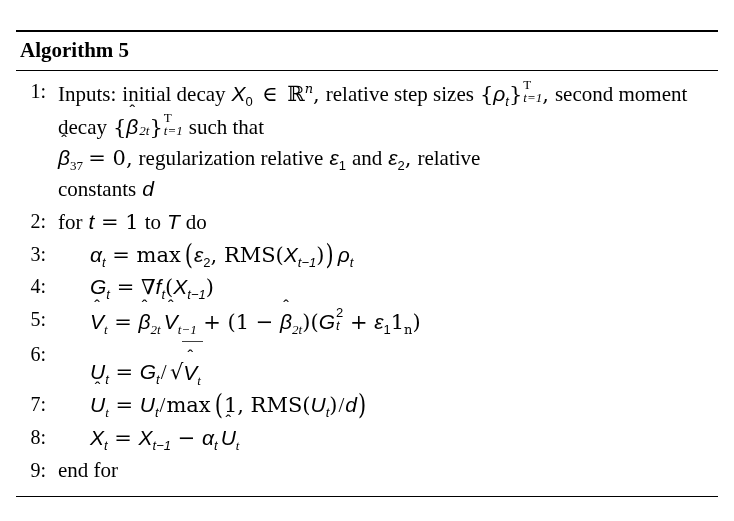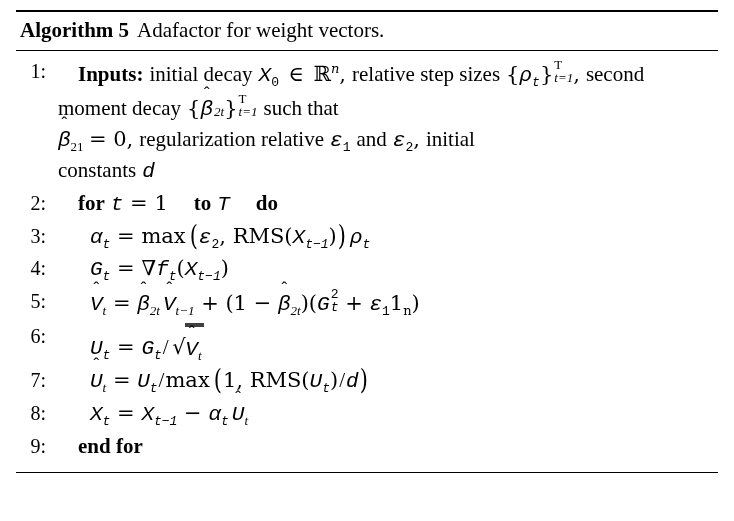--- a/index.html
+++ b/index.html
@@ -10,21 +10,21 @@
   body {
     width: 734px;
     height: 521px;
     font-family: "Liberation Serif", serif;
     color: #000000;
     overflow: hidden;
   }
   .algorithm {
     position: absolute;
     left: 16px;
-    top: 10px;
+    top: 30px;
     width: 702px;
   }
   .rule {
     background: #000000;
     width: 100%;
   }
   .rule-thick { height: 2px; }
   .rule-thin { height: 1px; }
 
   .title-row {
@@ -59,25 +59,25 @@
     text-align: right;
     padding-right: 8px;
     font-size: 20px;
   }
   .content {
     flex: 1 1 auto;
   }
   .indent-1 { padding-left: 4px; }
   .indent-2 { padding-left: 36px; }
 
-  .bold { font-weight: bold; margin-left: 20px; }
+  .bold { font-weight: normal; }
 
   
   .m {
-    font-family: Liberation Mono, monospace;
+    font-family: Liberation Sans, sans-serif;
     font-style: italic;
   }
   .mr {
     font-family: "DejaVu Serif", serif;
     font-style: normal;
   }
   .up { font-style: normal; }
 
   sub, sup {
     font-size: 0.62em;
@@ -119,22 +119,22 @@
     display: inline-block;
     position: relative;
     padding-left: 0.12em;
   }
   .sqrt > .radical {
     font-family: "DejaVu Serif", serif;
     font-style: normal;
   }
   .sqrt > .rad-body {
     display: inline-block;
-    border-top: 4px solid #404040;
-    padding: 7px 0.12em 0 0.04em;
+    border-top: 1px solid #404040;
+    padding: 16px 0.12em 0 0.04em;
     margin-left: -0.05em;
     position: relative;
     top: 0.02em;
   }
 
   .frac-slash { font-style: normal; padding: 0 1px; }
 
   .big-paren {
     font-family: "DejaVu Serif", serif;
     font-style: normal;
@@ -149,36 +149,35 @@
 </style>
 </head>
 <body>
 
 <div class="algorithm">
 
   <div class="rule rule-thick"></div>
 
   <div class="title-row">
     <span class="title-label">Algorithm 5</span>
-    <span class="title-text">Adafactor for weight vectors.</span>
   </div>
 
   <div class="rule rule-thin"></div>
 
   <div class="body">
 
     <div class="line">
       <div class="num">1:</div>
       <div class="content indent-1">
         <span class="bold">Inputs:</span><span class="spacer"></span><span>initial decay</span><span class="spacer"></span><span class="m">X<sub class="rm">0</sub></span>
         <span class="mr"> ∈ </span>
         <span class="mr">ℝ<sup>n</sup></span><span class="mr">,</span><span class="spacer"></span><span>relative step sizes</span><span class="spacer"></span><span class="mr">{</span><span class="m">ρ<sub>t</sub></span><span class="mr">}</span><span class="subsup"><span class="up">T</span><span>t=1</span></span><span class="mr">,</span><span class="spacer"></span><span>second moment decay</span><span class="spacer"></span><span class="mr">{</span><span class="hat-wrap m">β<span class="hat">̂</span></span><span class="subsup"><span>&nbsp;</span><span>2t</span></span><span class="mr">}</span><span class="subsup"><span class="up">T</span><span>t=1</span></span><span class="spacer"></span><span>such that</span>
         <br>
-        <span class="hat-wrap m">β<span class="hat">̂</span></span><sub class="rm">21</sub>
-        <span class="mr"> = 0</span><span class="mr">,</span><span class="spacer"></span><span>regularization relative</span><span class="spacer"></span><span class="m">ε<sub class="rm">1</sub></span><span class="spacer"></span><span>and</span><span class="spacer"></span><span class="m">ε<sub class="rm">2</sub></span><span class="mr">,</span><span class="spacer"></span><span>initial</span>
+        <span class="hat-wrap m">β<span class="hat">̂</span></span><sub class="rm">37</sub>
+        <span class="mr"> = 0</span><span class="mr">,</span><span class="spacer"></span><span>regularization relative</span><span class="spacer"></span><span class="m">ε<sub class="rm">1</sub></span><span class="spacer"></span><span>and</span><span class="spacer"></span><span class="m">ε<sub class="rm">2</sub></span><span class="mr">,</span><span class="spacer"></span><span>relative</span>
         <br>
         <span>constants</span><span class="spacer"></span><span class="m">d</span>
       </div>
     </div>
 
     <div class="line">
       <div class="num">2:</div>
       <div class="content indent-1">
         <span class="bold">for</span><span class="spacer"></span><span class="m">t</span><span class="mr"> = 1</span><span class="spacer"></span><span class="bold">to</span><span class="spacer"></span><span class="m">T</span><span class="spacer"></span><span class="bold">do</span>
       </div>

